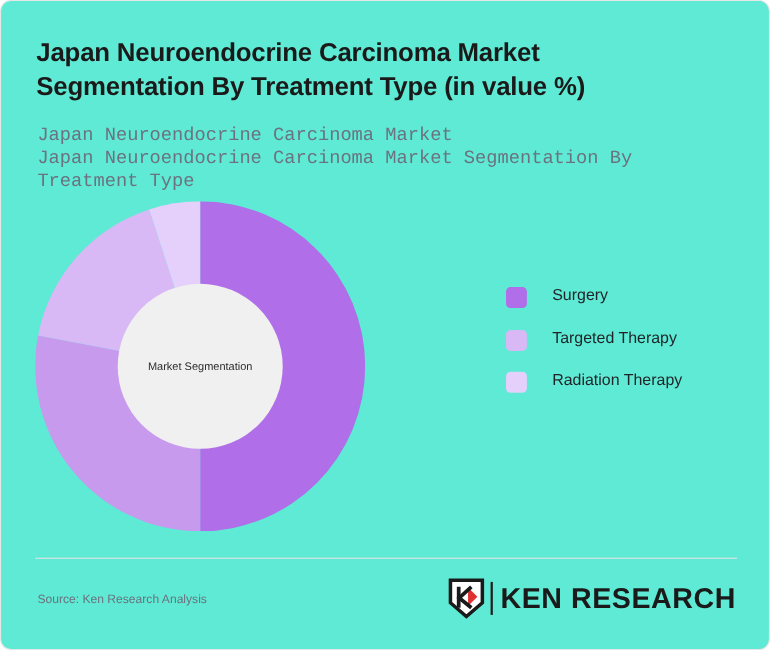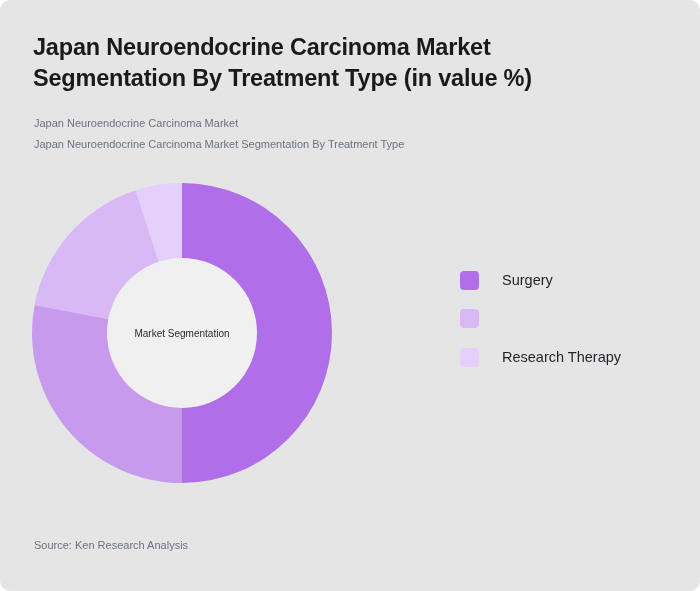--- a/index.html
+++ b/index.html
@@ -8,21 +8,21 @@
     background: #ffffff;
   }
   body {
     font-family: "Liberation Sans", sans-serif;
   }
   .page {
     position: relative;
     width: 700px;
     height: 591px;
     box-sizing: border-box;
-    background: #e5e5e5;
+    background: #5eead4;
     border: 1px solid #e6e6e6;
     border-radius: 10px;
     overflow: hidden;
   }
   .title {
     position: absolute;
     left: 32px;
     top: 31px;
     width: 600px;
     font-size: 23.5px;
@@ -31,23 +31,24 @@
     color: #1a1a1a;
     letter-spacing: -0.2px;
   }
   .subtitle-block {
     position: absolute;
     left: 33px;
     top: 112px;
     width: 600px;
   }
   .subtitle {
-    font-size: 11px;
+    font-size: 17px;
     line-height: 21px;
     color: #6b7280;
+    font-family: Liberation Mono, monospace;
   }
   .chart-area {
     position: absolute;
     left: 0;
     top: 165px;
     width: 700px;
     height: 330px;
   }
   .donut-wrap {
     position: absolute;
@@ -74,21 +75,20 @@
     color: #2b2b2b;
     pointer-events: none;
   }
   .legend {
     position: absolute;
     left: 415px;
     top: 95px;
   }
   .legend-item {
     display: flex;
-    align-items: center;
     height: 38.5px;
     padding-left: 44px;
   }
   .legend-swatch {
     width: 19px;
     height: 19px;
     border-radius: 4px;
     flex: 0 0 auto;
   }
   .legend-label {
@@ -167,27 +167,38 @@
       <div class="center-label">Market Segmentation</div>
     </div>
 
     <div class="legend" id="legend">
         <div class="legend-item">
           <span class="legend-swatch" style="background: rgb(176, 110, 232);"></span>
           <span class="legend-label">Surgery</span>
         </div>
         <div class="legend-item">
           <span class="legend-swatch" style="background: rgb(216, 184, 245);"></span>
+          <span class="legend-label">Targeted Therapy</span>
         </div>
         <div class="legend-item">
           <span class="legend-swatch" style="background: rgb(228, 208, 250);"></span>
-          <span class="legend-label">Research Therapy</span>
+          <span class="legend-label">Radiation Therapy</span>
         </div>
       </div>
 
   </div>
 
   <div class="divider"></div>
 
   <div class="source">Source: Ken Research Analysis</div>
 
+  <div class="logo">
+    <svg class="logo-mark" viewBox="0 0 34 38">
+      <path d="M2.5 2.5 H31.5 V23 L17 35.5 L2.5 23 Z" fill="#ffffff" stroke="#1a1a1a" stroke-width="3.2"></path>
+      <path d="M18.5 9 L27 17.5 L18.5 26 Z" fill="#e03030"></path>
+      <path d="M10 8.5 V27.5" stroke="#1a1a1a" stroke-width="3.4" fill="none"></path>
+      <path d="M21.5 8.5 L10.5 18.5 L21.5 27.5" stroke="#1a1a1a" stroke-width="3.4" fill="none"></path>
+    </svg>
+    <div class="logo-bar"></div>
+    <div class="logo-text">KEN RESEARCH</div>
+  </div>
 
 </div>
 
 </body></html>

